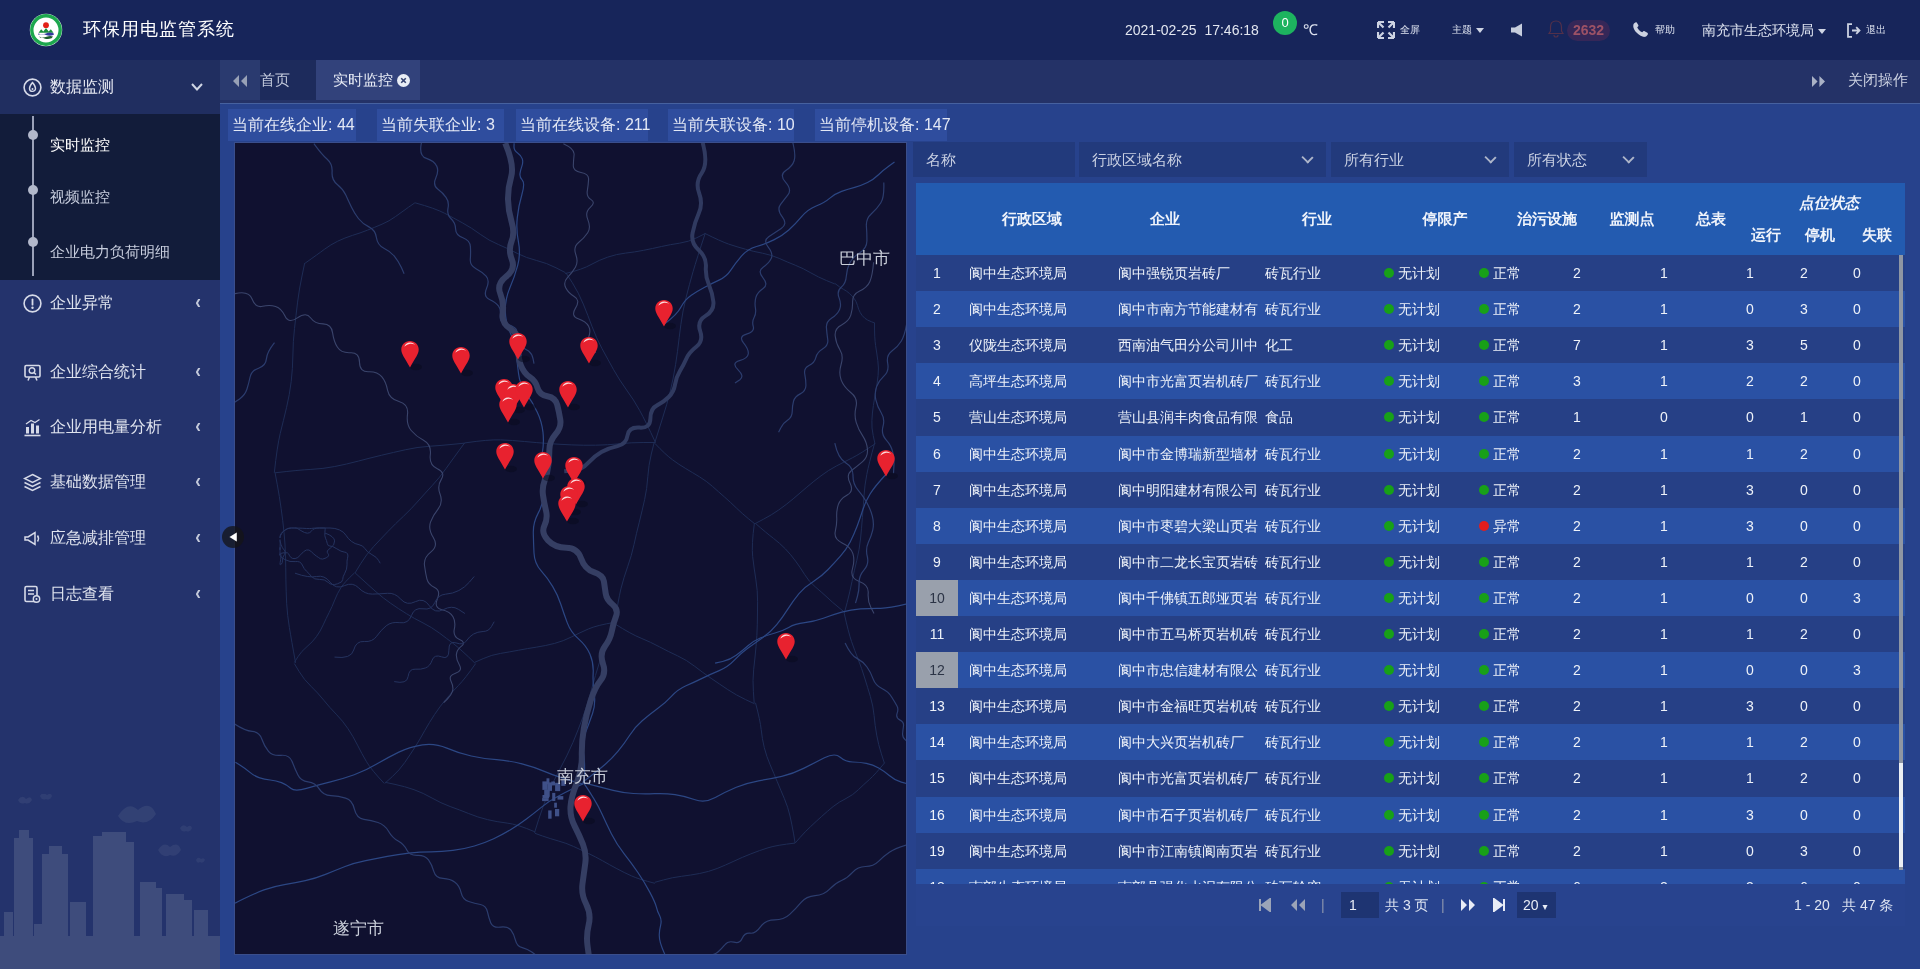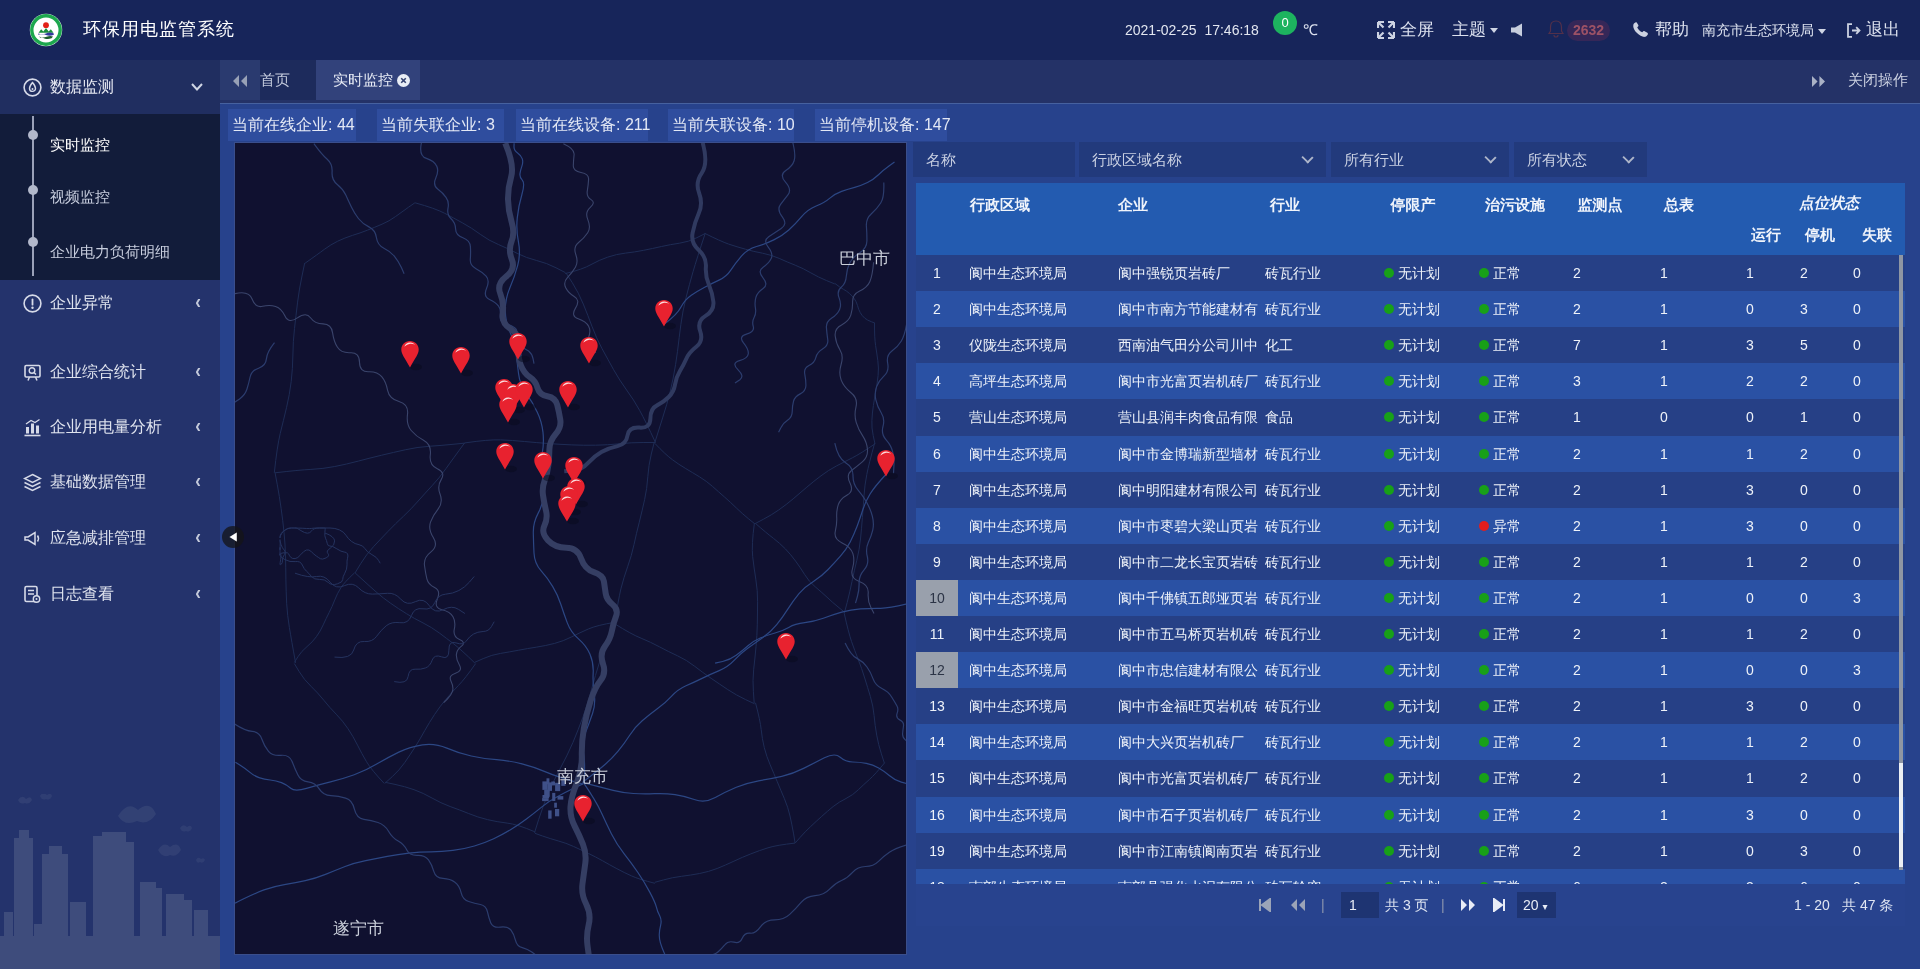--- a/index.html
+++ b/index.html
@@ -4,21 +4,21 @@
 <title>环保用电监管系统</title>
 <style>
 * { margin:0; padding:0; box-sizing:border-box; }
 html,body { width:1920px; height:969px; overflow:hidden; }
 body { font-family:"Liberation Sans", sans-serif; background:#27428c; position:relative; color:#e6eaf5; }
 .abs { position:absolute; }
 
 
 #topbar { position:absolute; left:0; top:0; width:1920px; height:60px; background:#17255a; z-index:30; }
 #title { position:absolute; left:83px; top:17px; font-size:18px; font-weight:normal; color:#fff; letter-spacing:1px; }
-.tbitem { position:absolute; top:0; height:60px; line-height:60px; font-size:17px; color:#dde2ef; }
+.tbitem { position:absolute; top:0; height:60px; line-height:60px; font-size:10px; color:#dde2ef; }
 #date { left:1125px; font-size:14px; color:#e2e6f0; }
 #temp0 { position:absolute; left:1273px; top:11px; width:24px; height:24px; border-radius:50%; background:#1db35f; color:#fff; font-size:13px; text-align:center; line-height:24px; }
 #celsius { left:1303px; font-size:15px; }
 #badge { position:absolute; left:1567px; top:20px; width:43px; height:21px; border-radius:11px; background:rgba(166,52,82,0.22); color:#9d5266; font-size:14px; font-weight:bold; text-align:center; line-height:21px; }
 .caret { display:inline-block; width:0; height:0; border-left:4.5px solid transparent; border-right:4.5px solid transparent; border-top:5.5px solid #cfd5e4; vertical-align:middle; margin-left:4px; }
 
 
 #sidebar { position:absolute; left:0; top:60px; width:220px; height:909px; background:#24336c; z-index:20; overflow:hidden; }
 #grouphdr { position:absolute; left:0; top:0; width:220px; height:54px; background:#202e60; }
 #grouphdr .mi-label { position:absolute; left:50px; top:0; line-height:54px; font-size:16px; color:#e8ebf4; }
@@ -46,21 +46,21 @@
 .stat { position:absolute; top:5px; height:32px; line-height:32px; font-size:16px; color:#e3e8f5; z-index:2; }
 
 #map { position:absolute; left:14px; top:38px; width:673px; height:813px; background:#101130; border:1px solid #3a4e8c; overflow:hidden; }
 #collbtn { position:absolute; left:2px; top:422px; width:22px; height:22px; border-radius:50%; background:rgba(20,20,24,0.78); color:#fff; font-size:11px; text-align:center; line-height:22px; z-index:5; }
 
 .fbox { position:absolute; top:38px; height:35px; background:#223a7c; color:#c9d0e2; font-size:15px; line-height:35px; padding-left:13px; }
 .fbox .fcaret { position:absolute; right:14px; top:14px; width:9px; height:9px; border-right:2px solid #aeb6ca; border-bottom:2px solid #aeb6ca; transform:rotate(45deg) scale(1,0.9); transform-origin:center; margin-top:-3px; }
 
 #thead { position:absolute; left:696px; top:79px; width:989px; height:72px; background:#235bb0; color:#f0f4fb; font-weight:bold; font-size:15px; }
 #thead span { position:absolute; transform:translateX(-50%); white-space:nowrap; }
-.h1l { top:13px; }
+.h1l { top:27px;margin-left:32px; }
 .h2l { top:43px; }
 .hti { top:11px; font-style:italic; }
 
 .row { position:absolute; left:696px; width:989px; height:36.2px; font-size:14px; color:#eef2f9; }
 .rd { background:#264086; }
 .rl { background:#2a51a4; }
 .row span { position:absolute; top:0; line-height:36.2px; white-space:nowrap; }
 .row .num { left:0; width:42px; text-align:center; }
 .row .num.gray { background:#99a0ac; color:#2c3446; height:36.2px; }
 .row .c1 { left:53px; }

